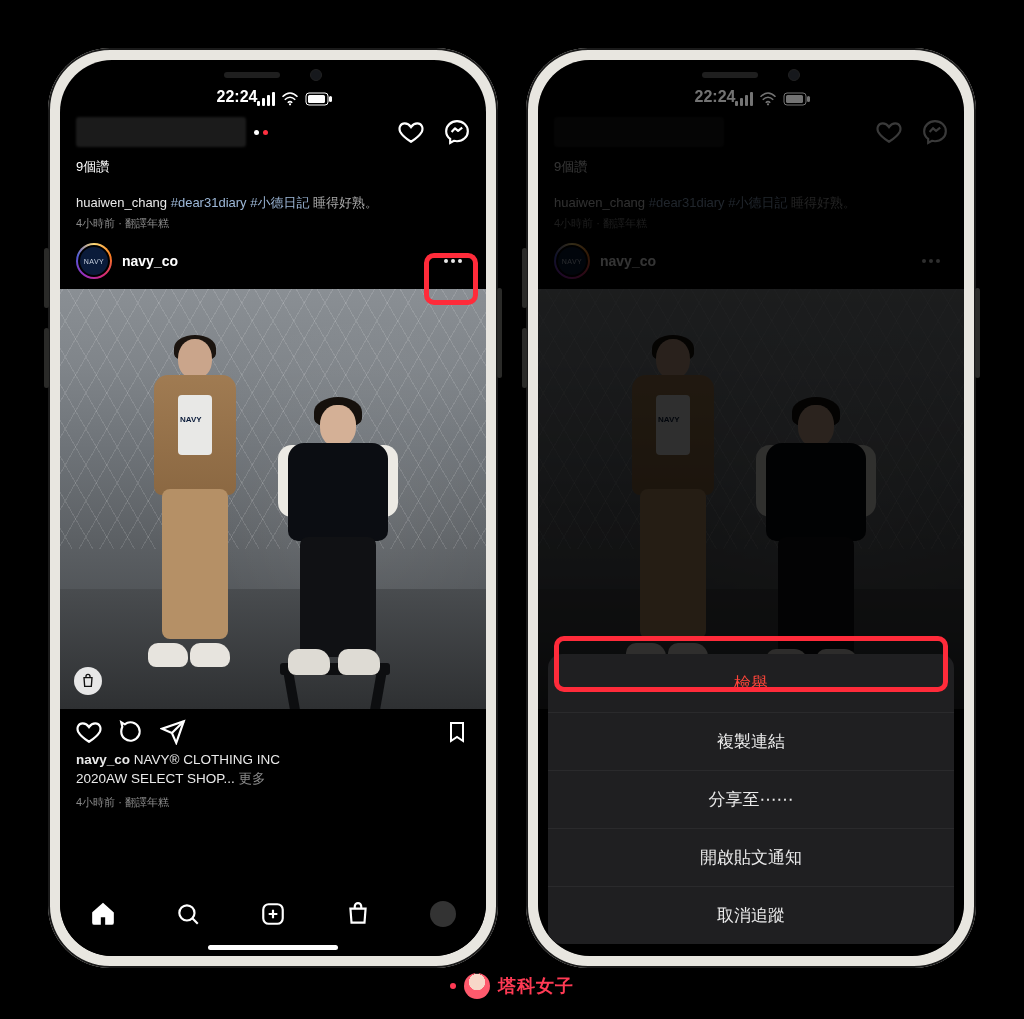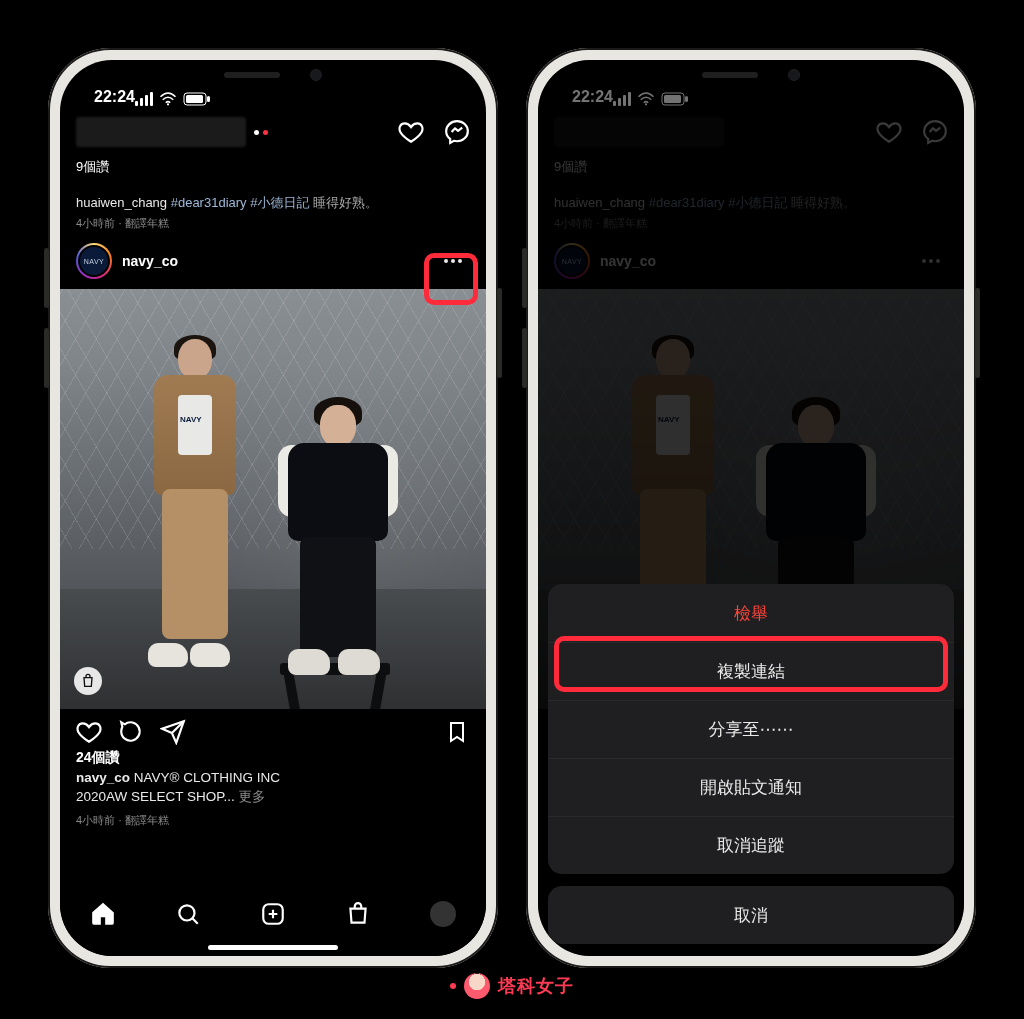--- a/index.html
+++ b/index.html
@@ -39,21 +39,21 @@
     color: #fff;
   }
   .notch {
     position: absolute; top: 0; left: 50%; transform: translateX(-50%);
     width: 190px; height: 30px; background:#000; border-radius: 0 0 20px 20px; z-index: 50;
     display:flex; align-items:center; justify-content:center; gap:30px;
   }
   .notch .spk { width:56px; height:6px; background:#1f1f1f; border-radius:4px; }
   .notch .cam { width:12px; height:12px; background:#16181c; border-radius:50%; border:1px solid #222; }
   .statusbar {
-    height: 48px; display:flex; align-items:flex-end; justify-content:flex-start;
+    height: 48px; display:flex; align-items:flex-end; justify-content:center;
     padding: 0 30px 2px 34px; font-size: 16px; font-weight:600;
   }
   .status-icons { display:flex; align-items:center; gap:6px; }
   .sig { display:flex; align-items:flex-end; gap:2px; }
   .sig i { width:3px; background:#fff; border-radius:1px; display:block; }
   .sig i:nth-child(1){height:5px} .sig i:nth-child(2){height:8px} .sig i:nth-child(3){height:11px} .sig i:nth-child(4){height:14px}
   .wifi svg, .batt svg { display:block; }
   .header {
     height: 48px; display:flex; align-items:center; justify-content:space-between;
     padding: 0 16px;
@@ -152,21 +152,21 @@
   }
   .tabbar .home-ind{position:absolute;bottom:6px;left:50%;transform:translateX(-50%);width:130px;height:5px;background:#fff;border-radius:4px;}
   .tabbar .tab{width:30px;height:30px;display:flex;align-items:center;justify-content:center;}
   .tabbar svg{stroke:#fff;fill:none;stroke-width:2;}
   .tabbar .avatar{width:26px;height:26px;border-radius:50%;background:#333;}
 
   
   .dim-overlay{position:absolute;inset:0;background:rgba(0,0,0,.55);}
   .sheet {
     position:absolute; left:10px; right:10px; bottom:12px;
-    display:flex; flex-direction:column; gap:12px;
+    display:flex; flex-direction:column; gap:22px;
   }
   .sheet-group { background:#1f1f21; border-radius:14px; overflow:hidden; }
   .sheet-item {
     height:58px; display:flex; align-items:center; justify-content:center;
     font-size:17px; color:#eaeaea; border-top:1px solid rgba(255,255,255,.05);
     position:relative;
   }
   .sheet-item:first-child{border-top:none;}
   .sheet-item.destructive{ color:#ff453a; }
   .sheet-cancel { background:#1f1f21; border-radius:14px; height:58px; display:flex;align-items:center;justify-content:center; font-size:17px; color:#eaeaea; }
@@ -327,21 +327,20 @@
               </svg>
             </span>
         </div>
         <span class="icon">
             <svg width="24" height="26" viewBox="0 0 24 24">
               <path d="M6 3h12v18l-6-4-6 4z"></path>
             </svg>
           </span>
       </div>
 
-      <div class="likes2">24個讚</div>
       <div class="caption2">
         <span style="font-weight:600">navy_co</span><span> NAVY® CLOTHING INC</span><br>
         <span>2020AW SELECT SHOP... </span><span class="more">更多</span>
       </div>
       <div class="time2">
         <span>4小時前</span><span> · </span><span>翻譯年糕</span>
       </div>
 
       <div class="tabbar">
         <span class="tab">
@@ -486,21 +485,20 @@
       <div class="dim-overlay"></div>
 
       <div class="sheet">
         <div class="sheet-group">
           <div class="sheet-item destructive">檢舉</div>
           <div class="sheet-item">複製連結</div>
           <div class="sheet-item">分享至⋯⋯</div>
           <div class="sheet-item">開啟貼文通知</div>
           <div class="sheet-item">取消追蹤</div>
         </div>
-        <div class="sheet-cancel">取消</div>
       </div>
 
       <div class="highlight-red" style="left:16px; right:16px; bottom:264px; height:56px;"></div>
     </div>
   </div>
 
 </div>
 
 <div class="watermark">
   <span class="dot"></span>

